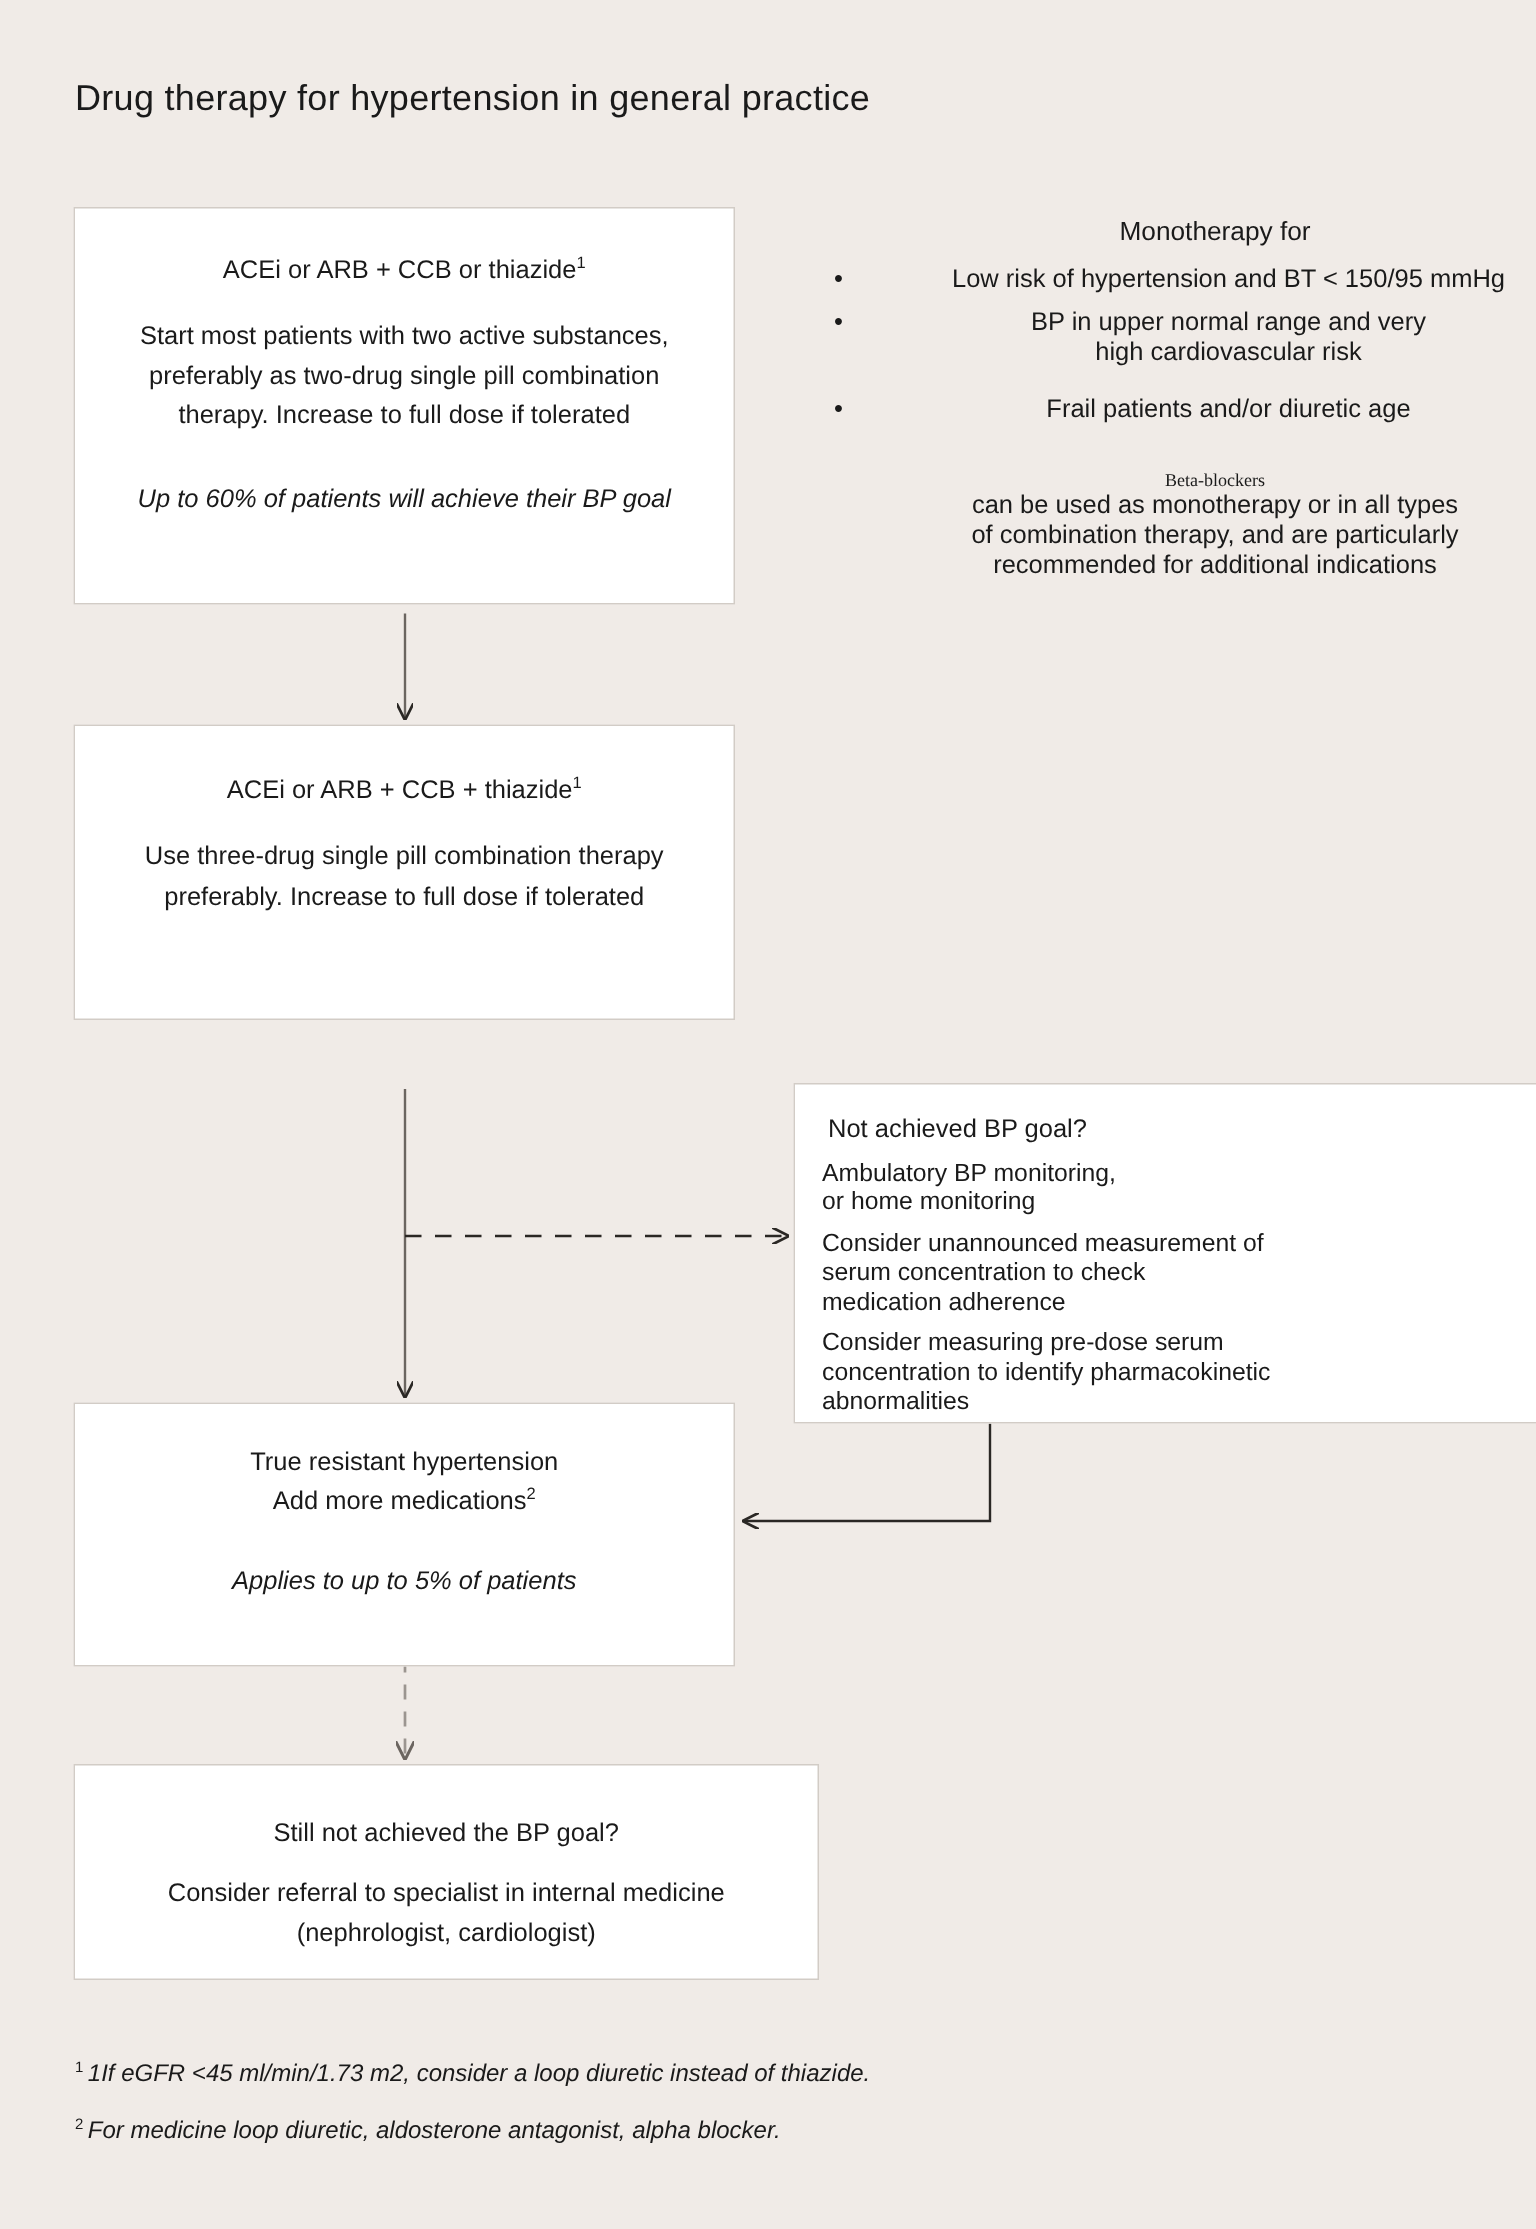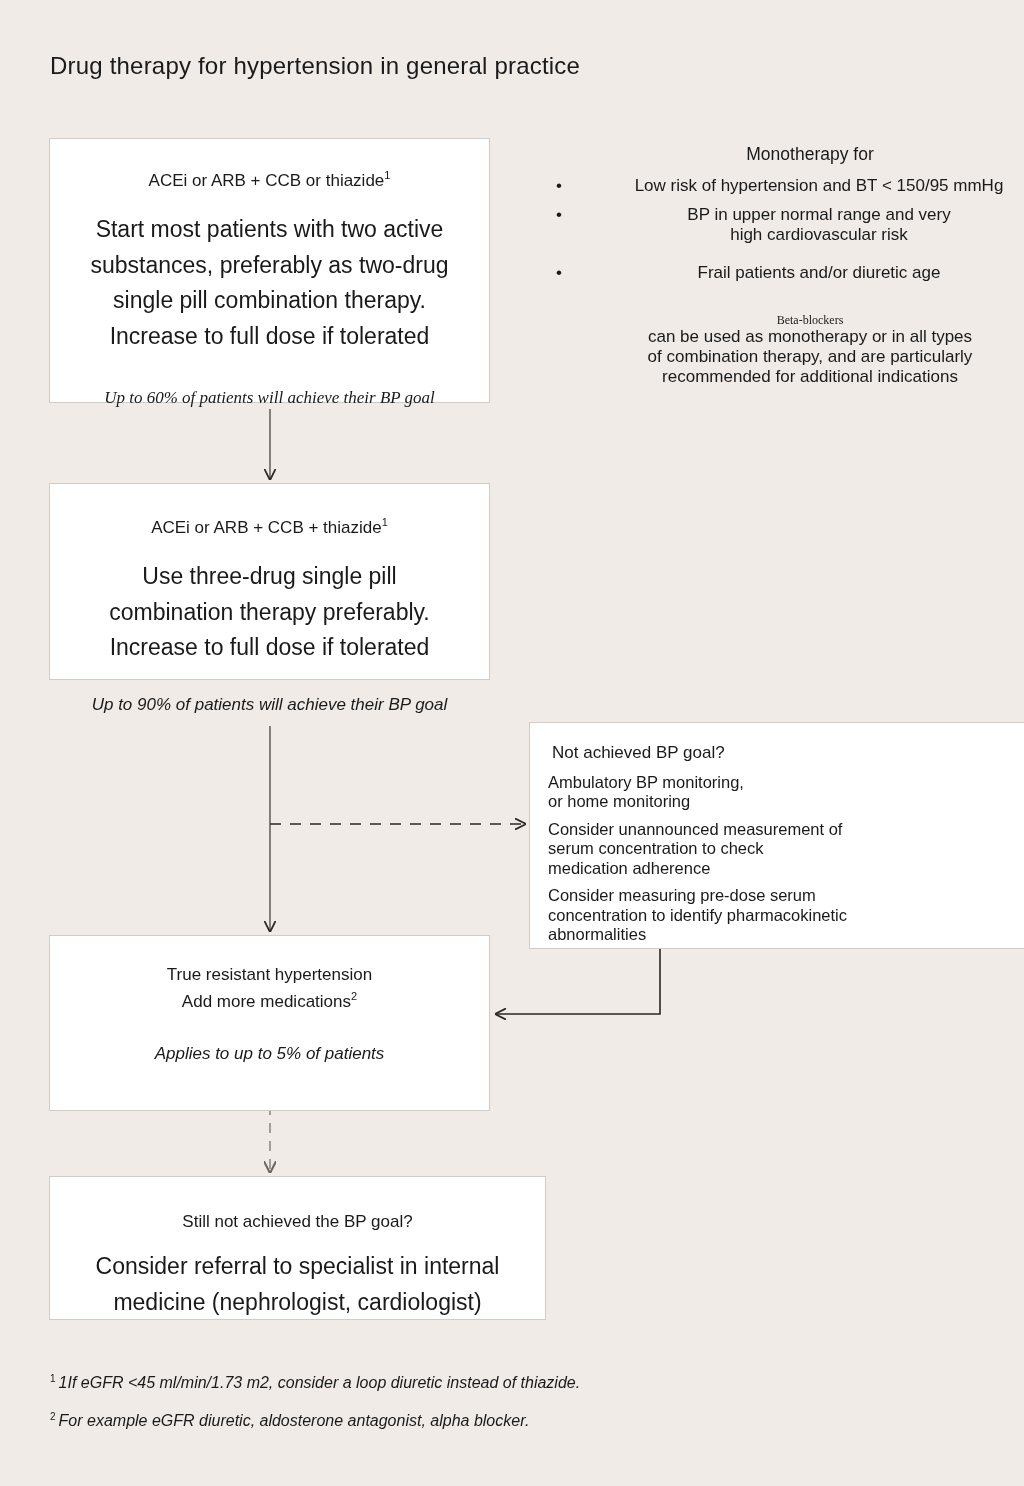--- a/index.html
+++ b/index.html
@@ -44,21 +44,21 @@
     text-align: center;
     font-size: 17px;
     line-height: 1.55;
     color: #1a1a1a;
   }
   .box-head {
     font-size: 17px;
     margin: 0;
   }
   .box-body {
-    font-size: 23px;
+    font-size: 17px;
     margin: 12px;
   }
   .box-note {
     font-style: italic;
     font-size: 17px;
     margin: 0;
   }
   .sup {
     font-size: 11px;
     vertical-align: super;
@@ -66,21 +66,21 @@
 
   
   #box-initial {
     left: 49px;
     top: 138px;
     width: 441px;
     height: 265px;
   }
   #box-initial .box-inner { padding: 28px 22px 0 22px; }
   #box-initial .box-head { margin-bottom: 18px; }
-  #box-initial .box-note { margin-top: 30px; font-family: Liberation Serif, serif; }
+  #box-initial .box-note { margin-top: 30px; }
 
   
   #box-triple {
     left: 49px;
     top: 483px;
     width: 441px;
     height: 197px;
   }
   #box-triple .box-inner { padding: 30px 22px 0 22px; }
   #box-triple .box-head { margin-bottom: 18px; }
@@ -250,21 +250,20 @@
       <p class="box-head"><span>ACEi or ARB + CCB or thiazide</span><span class="sup">1</span></p>
       <p class="box-body">Start most patients with two active substances, preferably as two-drug single pill combination therapy. Increase to full dose if tolerated</p>
       <p class="box-note">Up to 60% of patients will achieve their BP goal</p>
     </div>
   </div>
 
   <div class="box" id="box-triple">
     <div class="box-inner">
       <p class="box-head"><span>ACEi or ARB + CCB + thiazide</span><span class="sup">1</span></p>
       <p class="box-body">Use three-drug single pill combination therapy preferably. Increase to full dose if tolerated</p>
-      <p class="box-note">Up to 90% of patients will achieve their BP goal</p>
     </div>
   </div>
 
   <div class="box" id="box-resistant">
     <div class="box-inner">
       <p class="box-head"><span>True resistant hypertension</span><br><span>Add more medications</span><span class="sup">2</span></p>
       <p class="box-note">Applies to up to 5% of patients</p>
     </div>
   </div>
 
@@ -301,16 +300,16 @@
 
   <div class="annot" id="annot-beta">
     <p class="beta-head">Beta-blockers</p>
     <p class="beta-body">can be used as monotherapy or in all types
 of combination therapy, and are particularly
 recommended for additional indications</p>
   </div>
 
   <div class="footnotes">
     <p class="footnote"><span class="fn-mark">1</span><span>1If eGFR &lt;45 ml/min/1.73 m2, consider a loop diuretic instead of thiazide.</span></p>
-    <p class="footnote"><span class="fn-mark">2</span><span>For example eGFR diuretic, aldosterone antagonist, alpha blocker.</span></p>
+    <p class="footnote"><span class="fn-mark">2</span><span>For medicine loop diuretic, aldosterone antagonist, alpha blocker.</span></p>
   </div>
 
 </div>
 
 </body></html>

